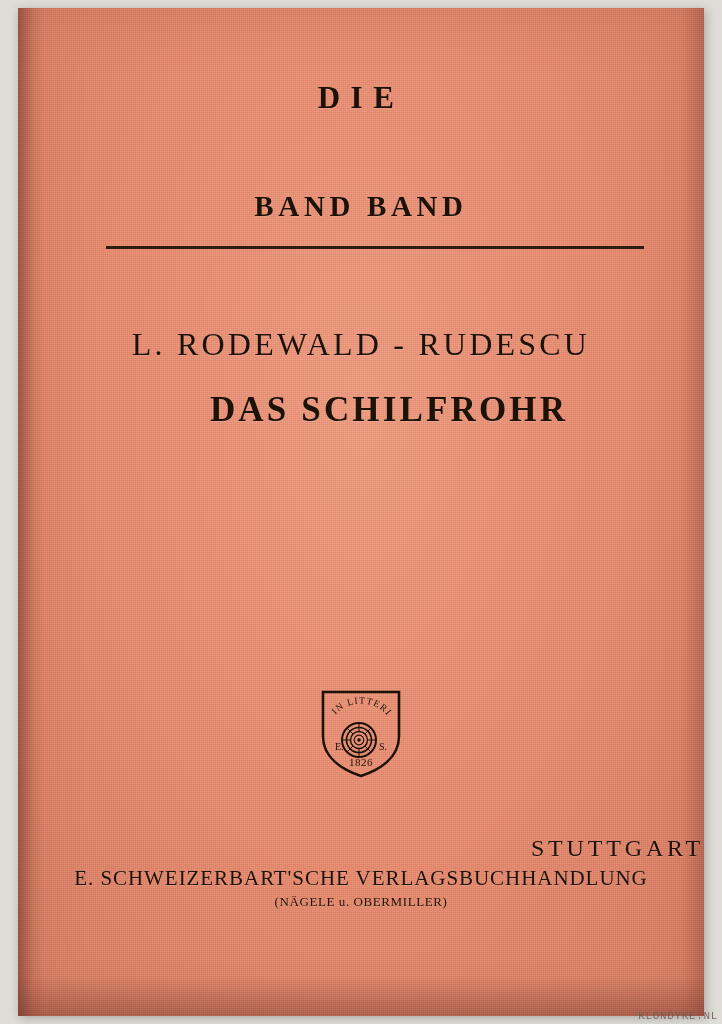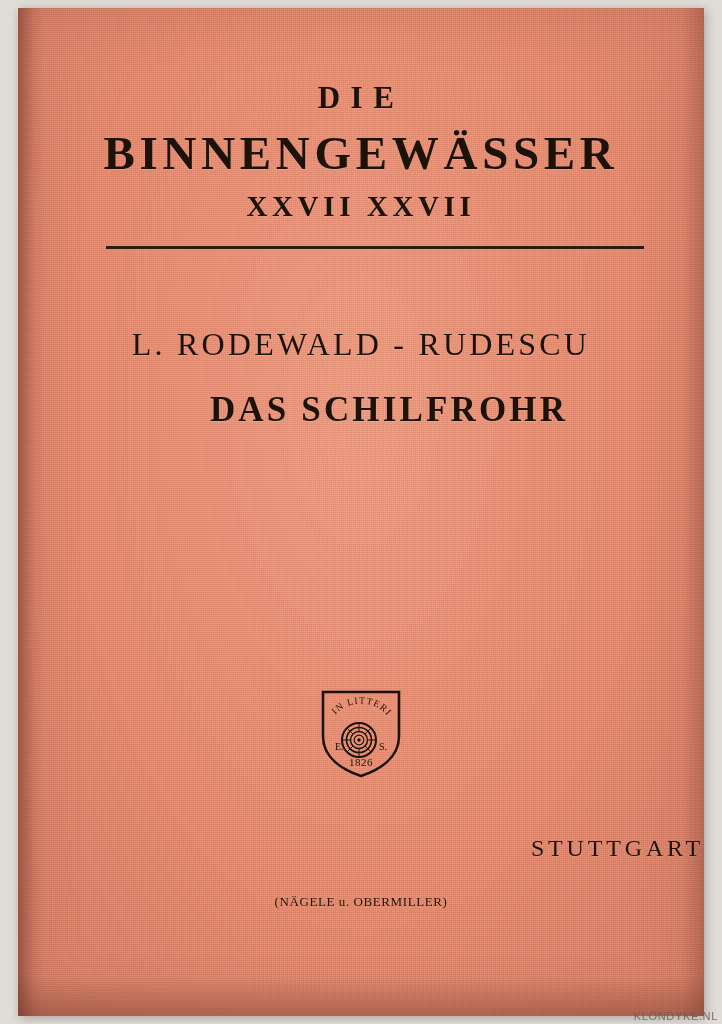--- a/index.html
+++ b/index.html
@@ -151,44 +151,43 @@
     position: absolute;
     top: 886px; left: 0; width: 100%;
     font-size: 13px;
     letter-spacing: 0.045em;
   }
 
   #watermark {
     position: absolute;
     right: 4px;
     bottom: 2px;
-    font-family: Liberation Sans, sans-serif;
+    font-family: Liberation Mono, monospace;
     font-size: 11px;
     letter-spacing: 0.06em;
     color: #6d5b52;
     opacity: 0.85;
   }
 </style>
 </head>
 <body>
 
 <div id="book-photo">
 
   <div id="book-cover">
 
     <div id="cloth-texture"></div>
     <div id="spine-shadow"></div>
     <div id="right-shadow"></div>
     <div id="bottom-shadow"></div>
 
     <div class="cover-text" id="series-title-line1">DIE</div>
 
-    <div class="cover-text" id="series-title-line2">BINNENGEWÄSSER</div>
-
-    <div class="cover-text" id="volume-label">XXVII XXVII</div>
+
+    <div class="cover-text" id="volume-label">BAND BAND</div>
 
     <div id="divider-rule"></div>
 
     <div class="cover-text" id="author-name">L. RODEWALD - RUDESCU</div>
 
     <div class="cover-text" id="book-title">DAS SCHILFROHR</div>
 
     <div id="publisher-emblem">
       <svg viewBox="0 0 104 96" width="104" height="96" aria-hidden="true">
 
@@ -219,20 +218,21 @@
 
         <text x="26" y="66" font-family="Liberation Serif, serif" font-size="10" fill="#1d1208">E.</text>
         <text x="74" y="66" font-family="Liberation Serif, serif" font-size="10" fill="#1d1208" text-anchor="middle">S.</text>
 
         <text x="52" y="82" font-family="Liberation Serif, serif" font-size="11" fill="#1d1208" text-anchor="middle" letter-spacing="0.5">1826</text>
       </svg>
     </div>
 
     <div class="cover-text" id="imprint-city">STUTTGART</div>
 
+    <div class="cover-text" id="imprint-publisher">E. SCHWEIZERBART'SCHE VERLAGSBUCHHANDLUNG</div>
 
     <div class="cover-text" id="imprint-subpublisher">(NÄGELE u. OBERMILLER)</div>
 
   </div>
 
   <div id="watermark">KLONDYKE.NL</div>
 
 </div>
 
 </body></html>

